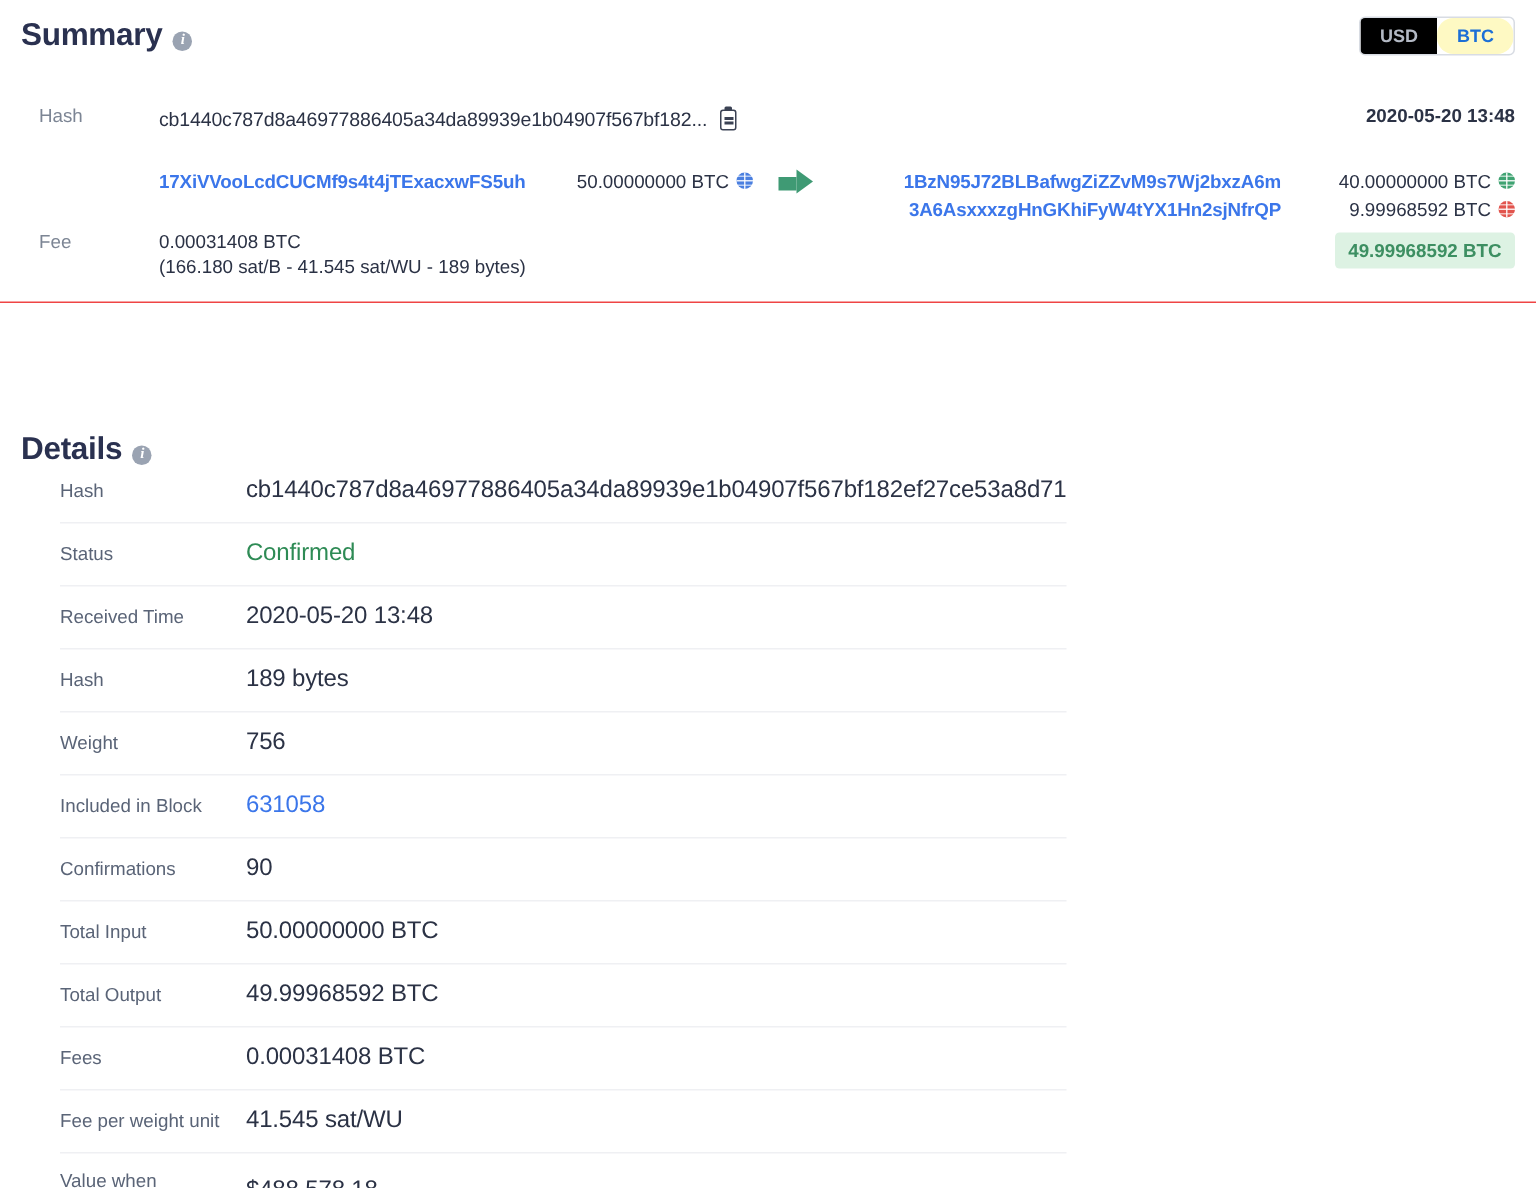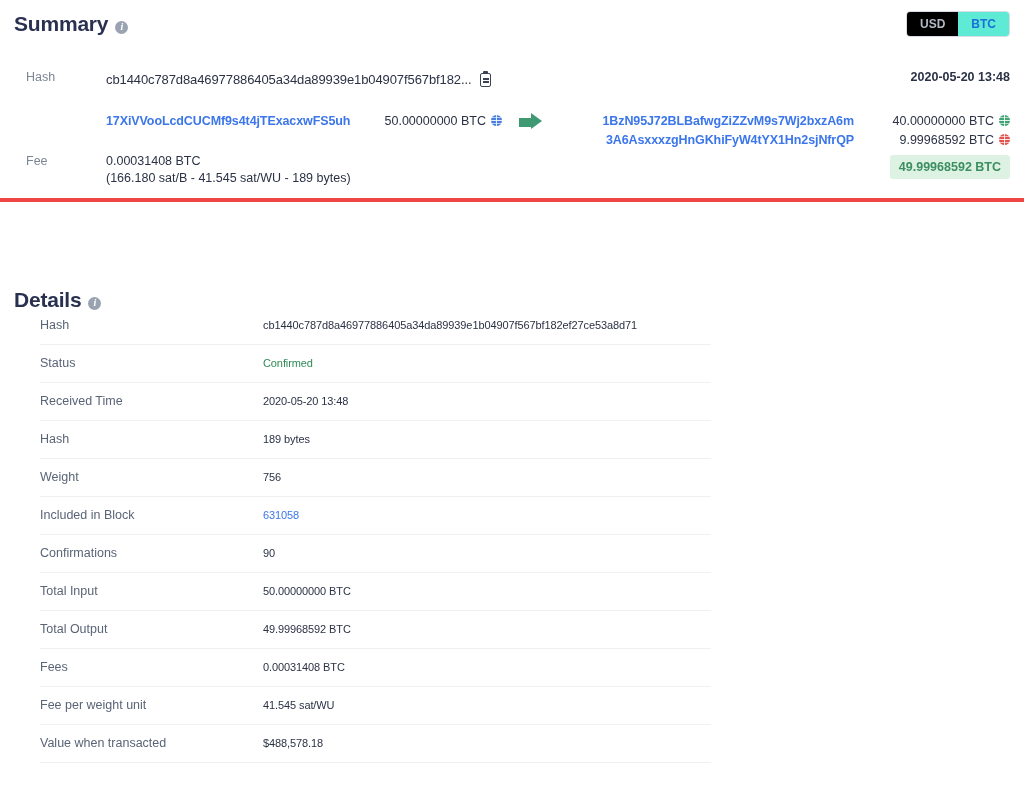--- a/index.html
+++ b/index.html
@@ -17,21 +17,21 @@
     position: relative;
     width: 1024px;
     height: 792px;
     background: #ffffff;
   }
 
   
   .summary-section {
     position: relative;
     padding: 0;
-    border-bottom: 4px solid #ef4444;
+    border-bottom: 1px solid #ef4444;
     height: 202px;
   }
 
   .section-head {
     display: flex;
     align-items: center;
     gap: 7px;
   }
 
   .summary-head {
@@ -85,22 +85,23 @@
     font-size: 12px;
     font-weight: bold;
     line-height: 24px;
     background: #000000;
     color: #b3b9c4;
     cursor: pointer;
     border: none;
     font-family: "Liberation Sans", sans-serif;
   }
   .currency-toggle .cur-btn.active {
-    background: #5eead4;
+    background: #fef9c3;
     color: #1c6fd6;
+    border-radius: 11px;
   }
 
   
   .sum-row { position: absolute; }
 
   .lbl {
     font-size: 12.5px;
     color: #7c8594;
   }
 
@@ -301,21 +302,21 @@
   .details-table td {
     padding: 11px 0 12px 0;
     vertical-align: middle;
   }
   .details-table td.k {
     width: 223px;
     font-size: 12.5px;
     color: #5a6477;
   }
   .details-table td.v {
-    font-size: 11px;
+    font-size: 16px;
     color: #2b3245;
     letter-spacing: -0.1px;
   }
   .v-green { color: #2e8b55 !important; }
   .v-link  { color: #3b76ea !important; cursor: pointer; }
 </style>
 </head>
 <body>
 
 <div class="page">

